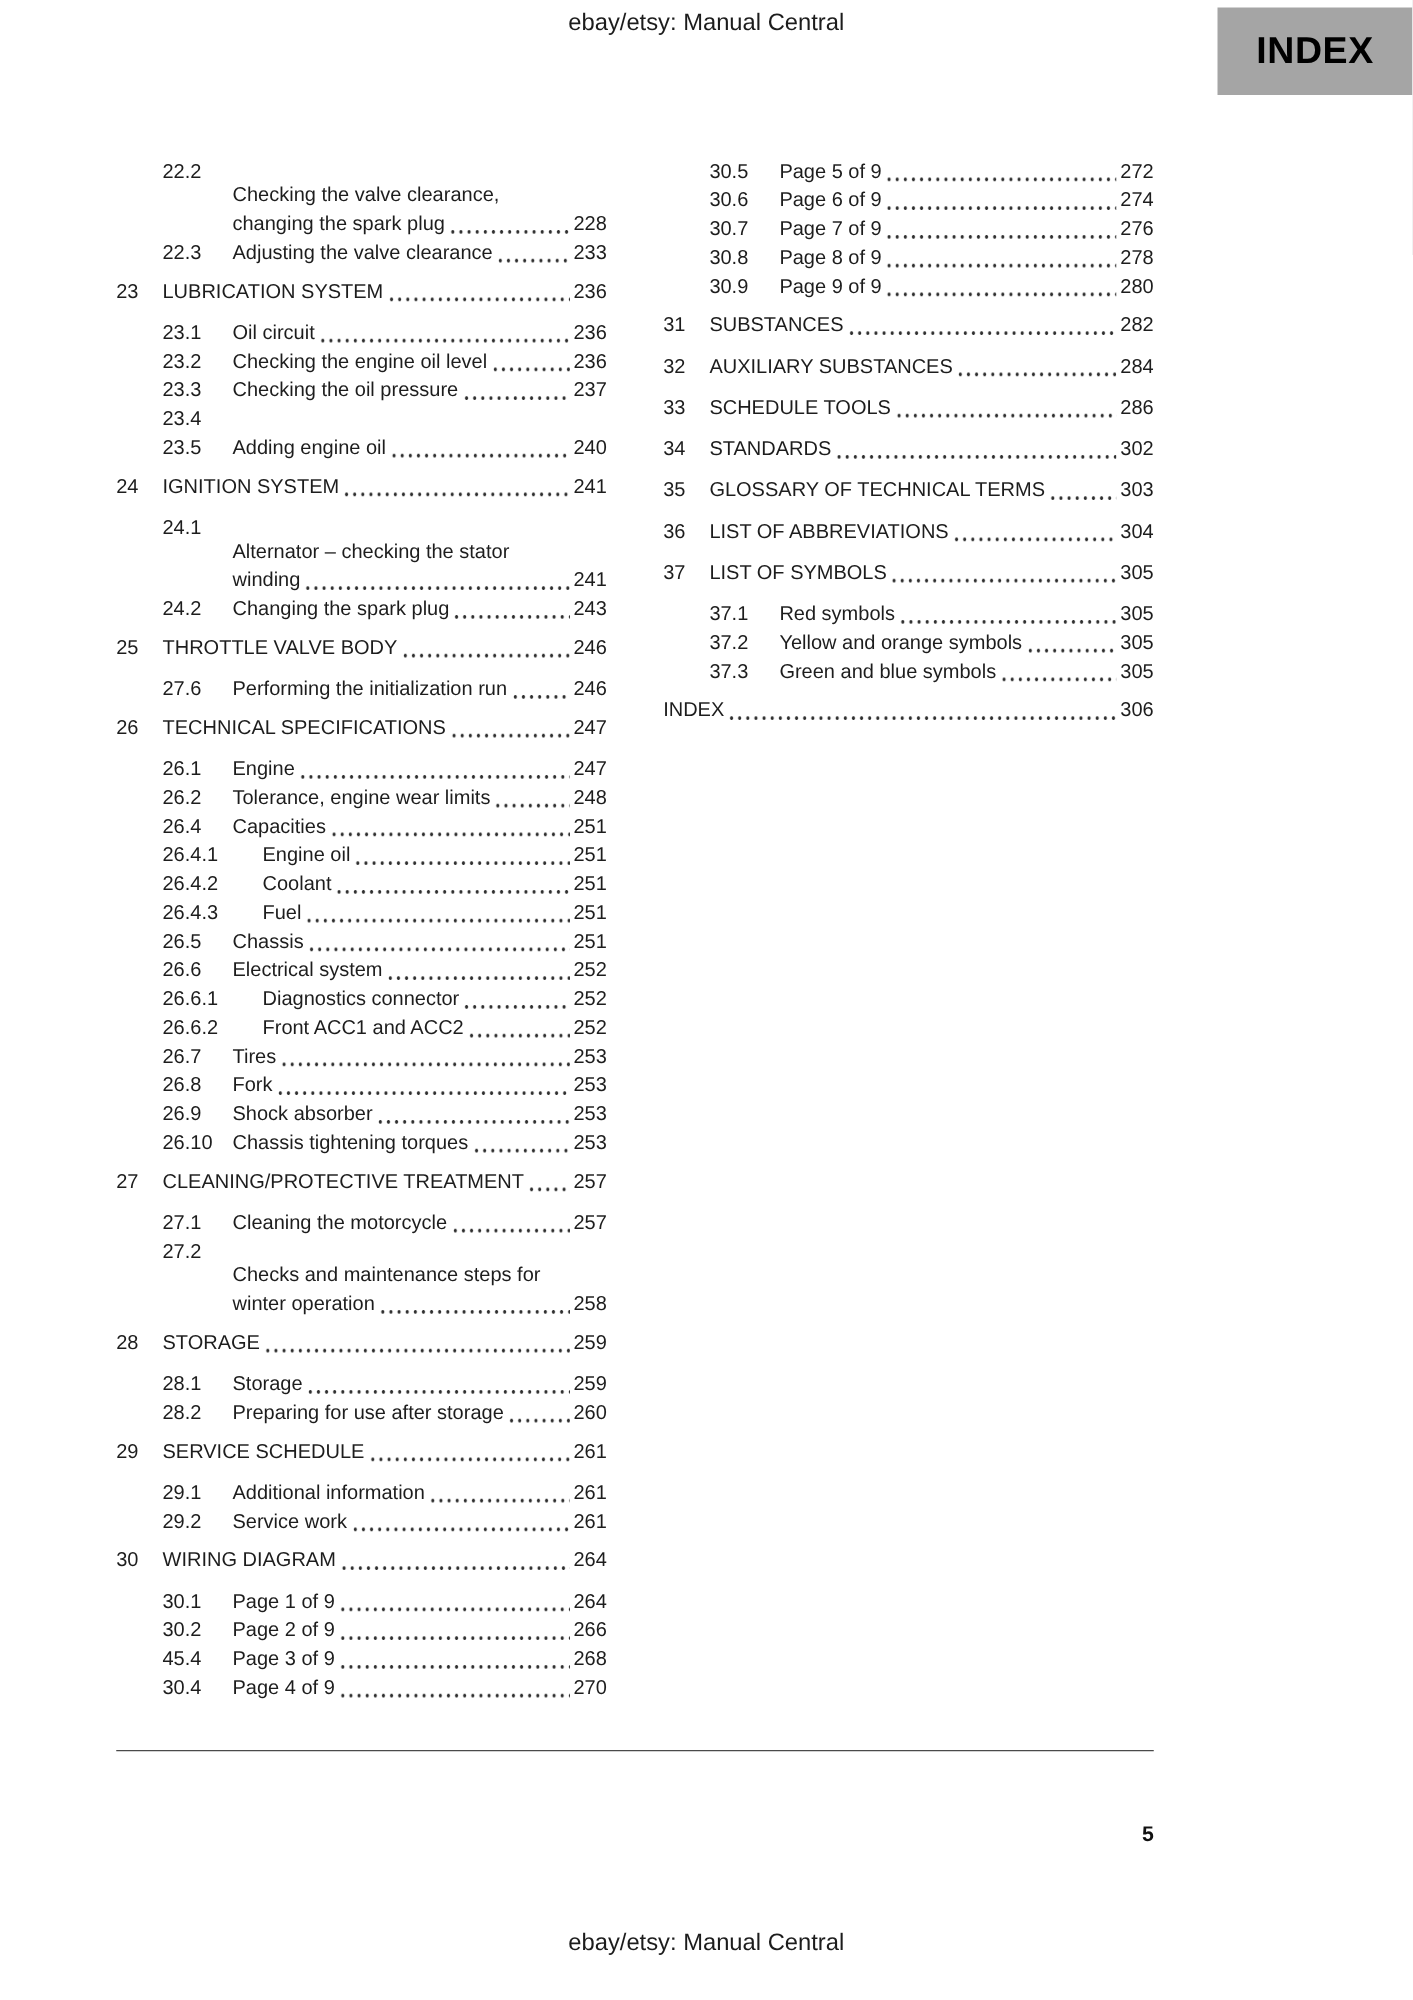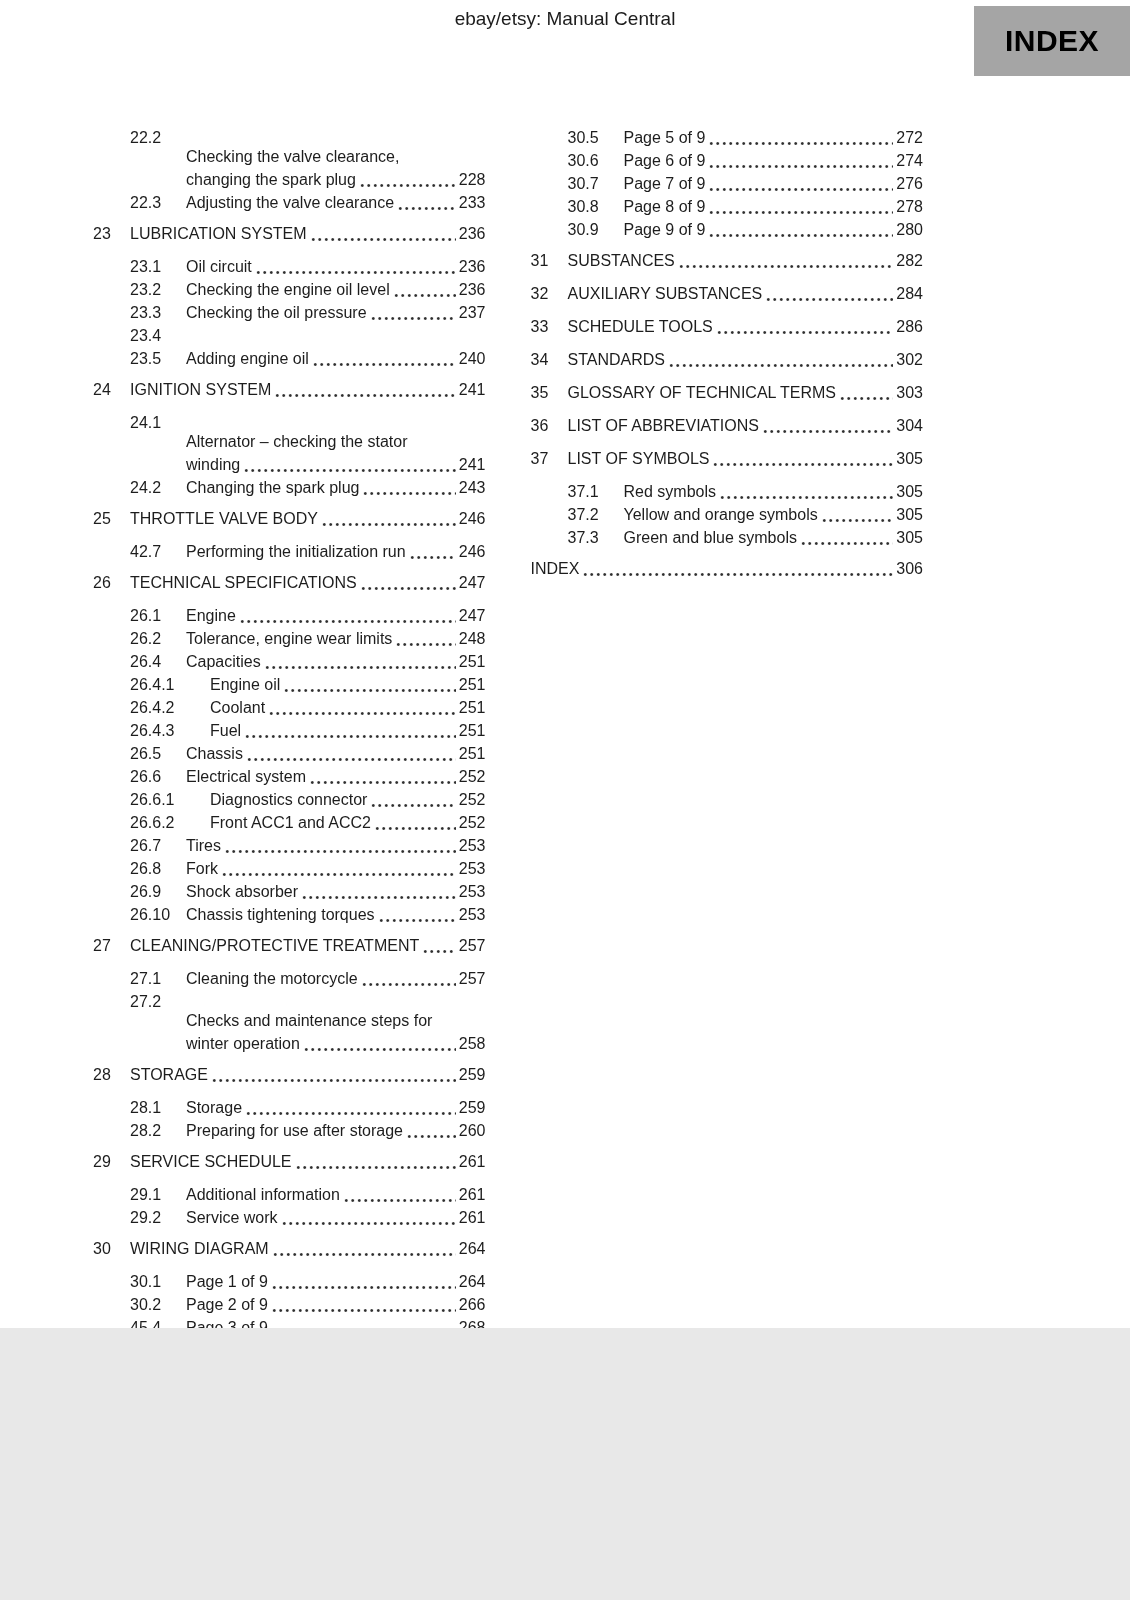--- a/index.html
+++ b/index.html
@@ -1,20 +1,20 @@
 <!DOCTYPE html>
 <html><head>
 <meta charset="utf-8">
 <style>
   * { margin: 0; padding: 0; box-sizing: border-box; }
   html, body { background: #e8e8e8; }
   .page {
     position: relative;
     width: 1130px;
-    height: 1328px;
+    height: 1600px;
     margin: 0 auto;
     background: #ffffff;
     font-family: "Liberation Sans", sans-serif;
     color: #1d1d1d;
     overflow: hidden;
   }
   .top-header {
     position: absolute;
     top: 8px; left: 0;
     width: 100%;
@@ -212,21 +212,21 @@
           <span class="num">25</span>
           <span class="content">
             <span class="lastline">
               <span class="title">THROTTLE VALVE BODY</span>
               <span class="leader"></span>
               <span class="pg">246</span>
             </span>
           </span>
         </div>
         <div class="entry level-2">
-          <span class="num">42.7</span>
+          <span class="num">27.6</span>
           <span class="content">
             <span class="lastline">
               <span class="title">Performing the initialization run</span>
               <span class="leader"></span>
               <span class="pg">246</span>
             </span>
           </span>
         </div>
         <div class="entry level-1">
           <span class="num">26</span>

